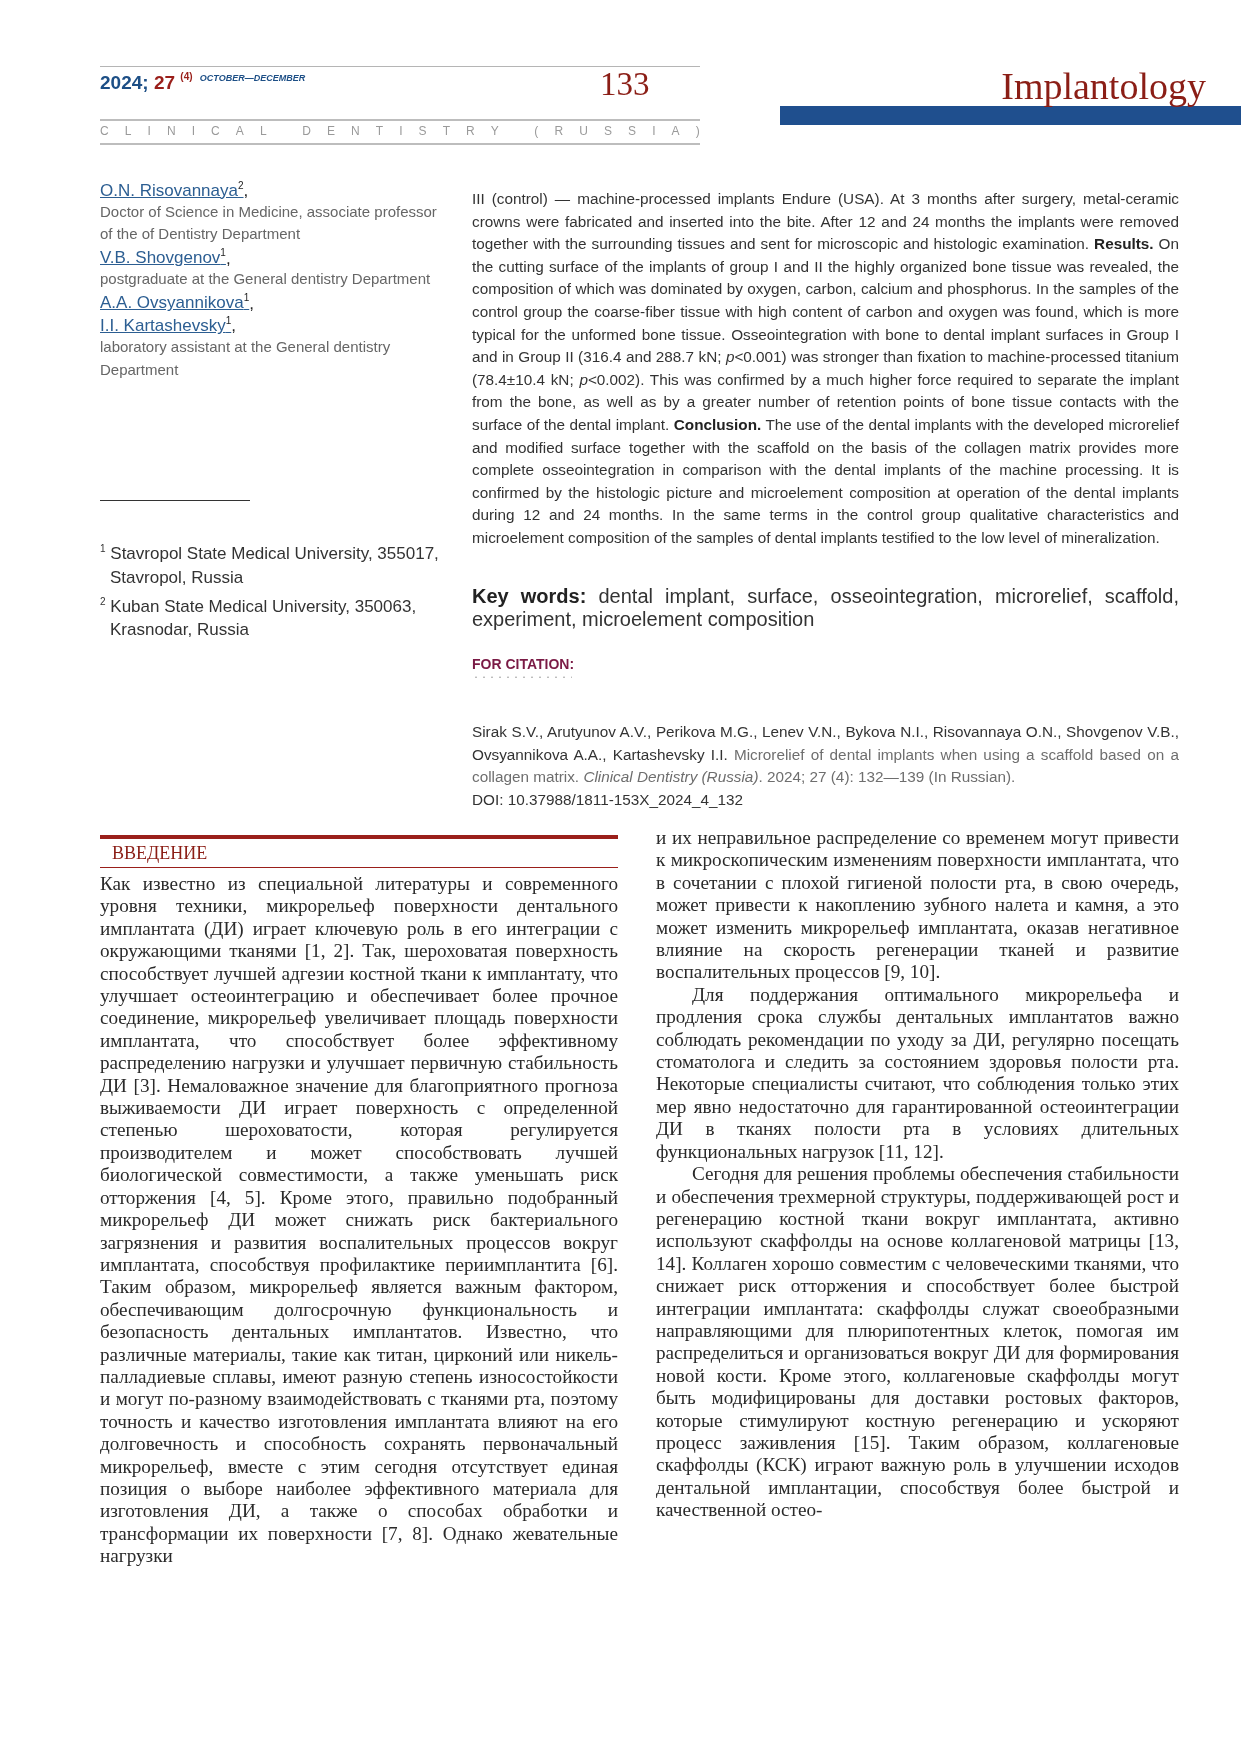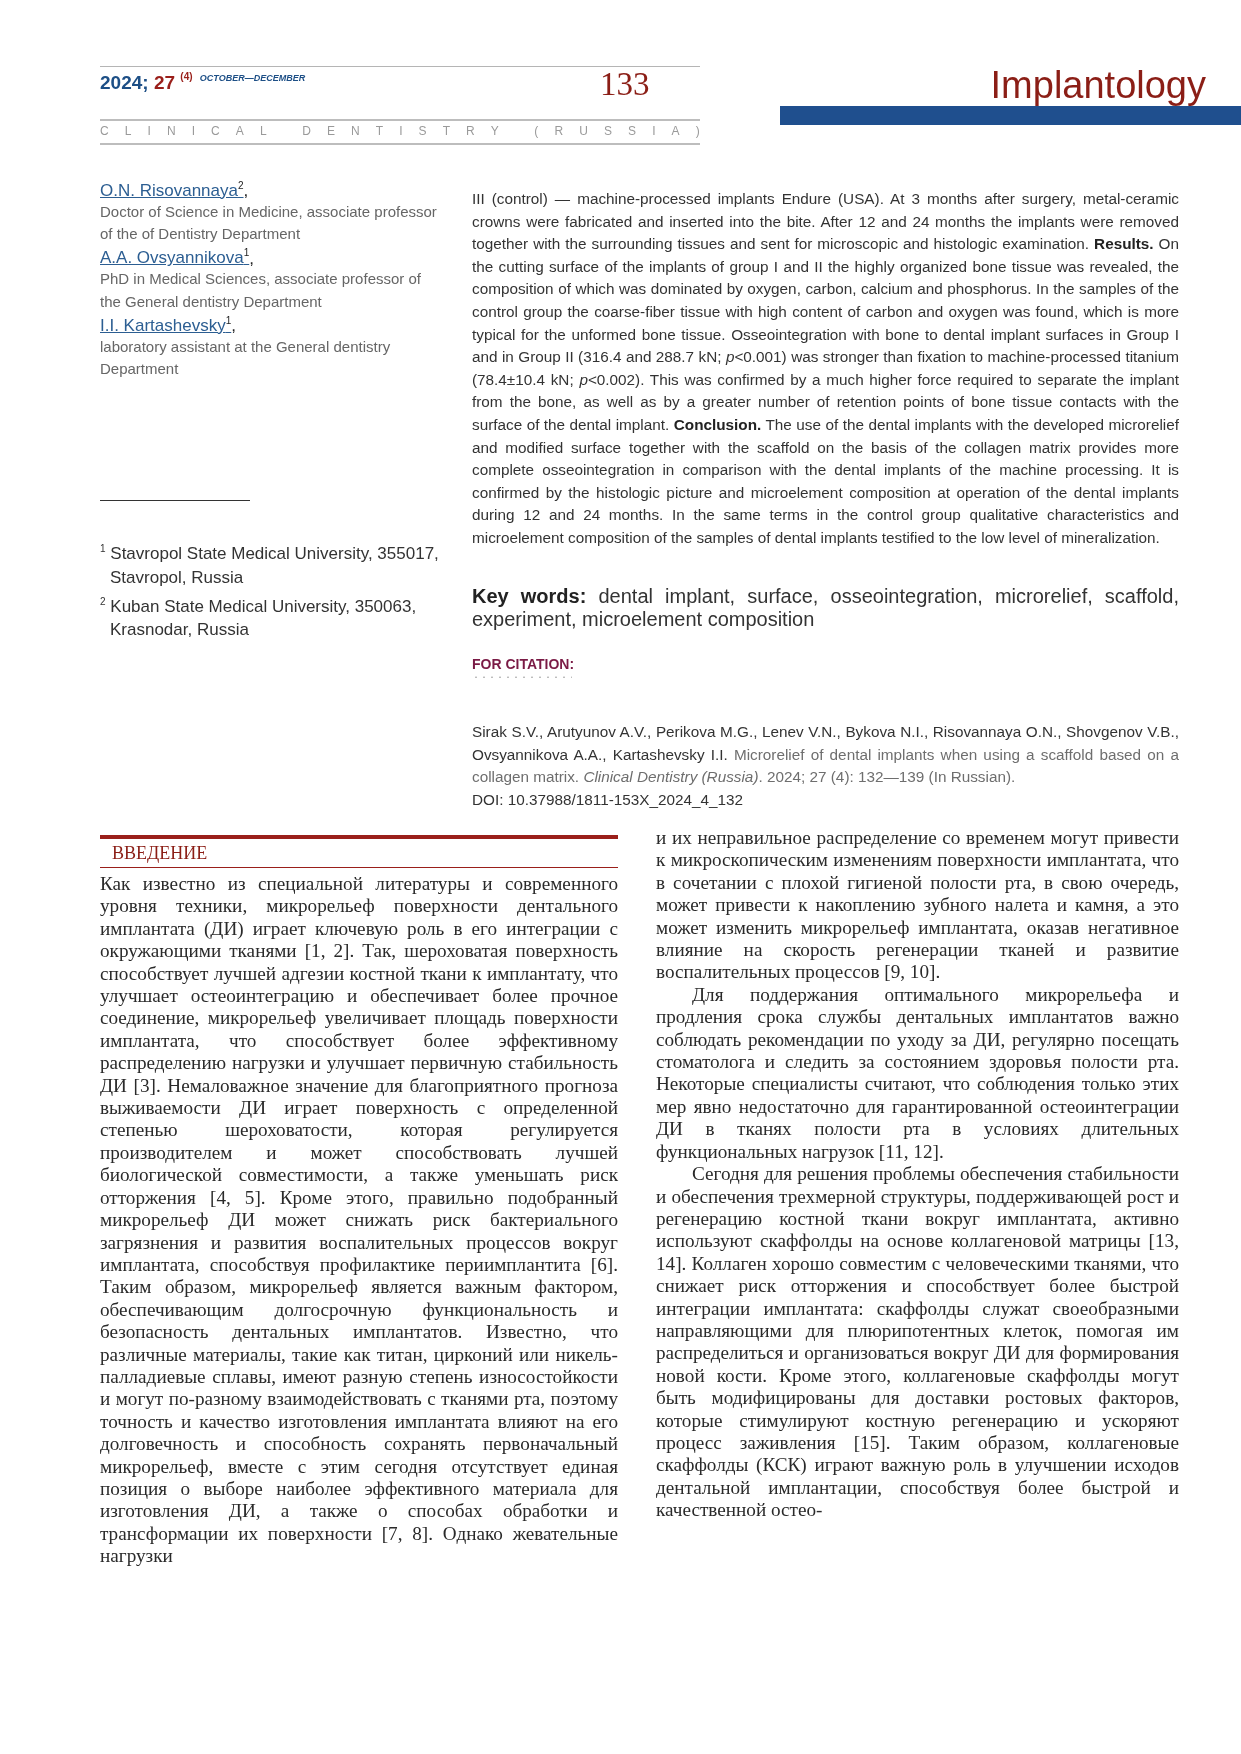--- a/index.html
+++ b/index.html
@@ -10,21 +10,21 @@
   .hdr-topline { left:100px; top:66px; width:600px; height:1px; background:#b5b5b5; }
   .hdr-issue { left:100px; top:72px; font-family:"Liberation Sans", sans-serif; font-weight:bold; font-size:19px; color:#1d4f86; white-space:nowrap; }
   .hdr-issue .vol { color:#9a1f1a; }
   .hdr-issue sup { font-size:10px; color:#9a1f1a; vertical-align:top; position:relative; top:-1px; }
   .hdr-issue .period { font-size:9px; font-style:italic; color:#1d4f86; vertical-align:top; position:relative; top:1px; margin-left:2px; }
   .hdr-page { left:600px; top:66px; width:100px; text-align:left; font-family:"Liberation Serif", serif; font-size:33px; color:#8b1e16; }
   .hdr-midline { left:100px; top:119px; width:600px; height:2px; background:#bdbdbd; }
   .hdr-journal { left:100px; top:124px; width:600px; display:flex; justify-content:space-between; font-size:12px; color:#9a9a9a; letter-spacing:0; }
   .hdr-journal span { display:inline-block; }
   .hdr-botline { left:100px; top:143px; width:600px; height:2px; background:#bdbdbd; }
-  .hdr-section { left:960px; top:64px; width:246px; text-align:right; font-family:Liberation Sans, sans-serif; font-size:38px; color:#8b1e16; }
+  .hdr-section { left:960px; top:64px; width:246px; text-align:right; font-family:Liberation Serif, serif; font-size:38px; color:#8b1e16; }
   .hdr-bar { left:780px; top:106px; width:461px; height:19px; background:#1f4f8e; }
 
   
   .authors { left:100px; top:180px; width:340px; font-family:"Liberation Sans", sans-serif; }
   .author { margin-bottom:2px; }
   .author-name { font-size:17px; color:#2c5e92; text-decoration:underline;text-align:center; }
   .author-name sup { font-size:10px; color:#222; text-decoration:none; }
   .author-comma { font-size:17px; color:#222; }
   .author-role { font-size:15px; color:#666; line-height:22.5px; }
   .aff-rule { left:100px; top:500px; width:150px; height:1px; background:#333; }
@@ -98,22 +98,25 @@
 <div class="abs hdr-botline"></div>
 <div class="abs hdr-bar"></div>
 <div class="abs hdr-section">Implantology</div>
 
 <div class="abs authors">
   <div class="author">
     <span class="author-name"><span>O.N. Risovannaya</span><sup>2</sup></span><span class="author-comma">,</span>
     <div class="author-role">Doctor of Science in Medicine, associate professor of the of Dentistry Department</div>
   </div>
   <div class="author">
+    <span class="author-name"><span>V.B. Shovgenov</span><sup>1</sup></span><span class="author-comma">,</span>
+    <div class="author-role">postgraduate at the General dentistry Department</div>
+  </div>
+  <div class="author">
     <span class="author-name"><span>A.A. Ovsyannikova</span><sup>1</sup></span><span class="author-comma">,</span>
-    <div class="author-role">PhD in Medical Sciences, associate professor of the General dentistry Department</div>
   </div>
   <div class="author">
     <span class="author-name"><span>I.I. Kartashevsky</span><sup>1</sup></span><span class="author-comma">,</span>
     <div class="author-role">laboratory assistant at the General dentistry Department</div>
   </div>
 </div>
 <div class="abs aff-rule"></div>
 <div class="abs affs">
   <div class="aff"><sup>1</sup> <span>Stavropol State Medical University, 355017, Stavropol, Russia</span></div>
   <div class="aff"><sup>2</sup> <span>Kuban State Medical University, 350063, Krasnodar, Russia</span></div>

